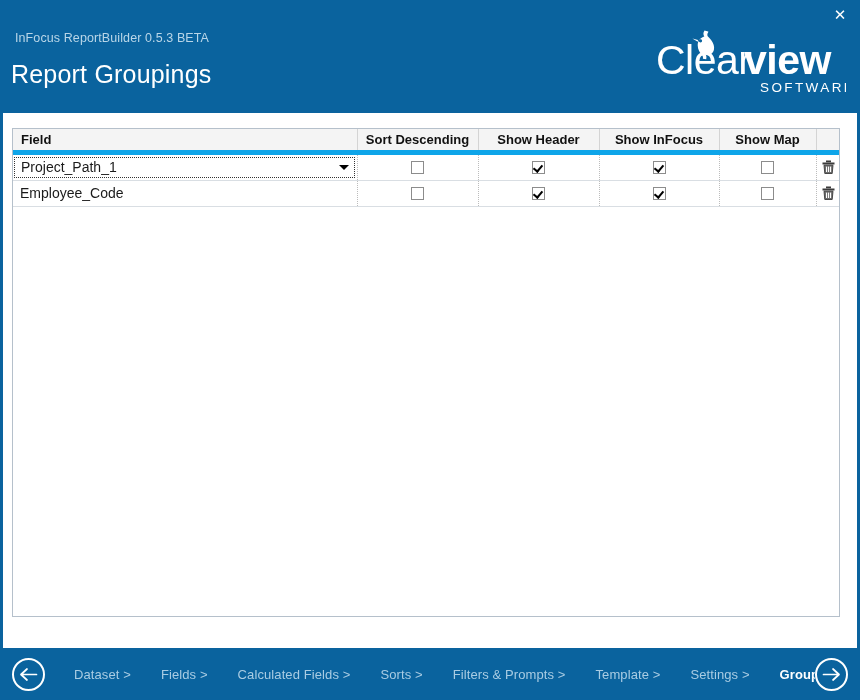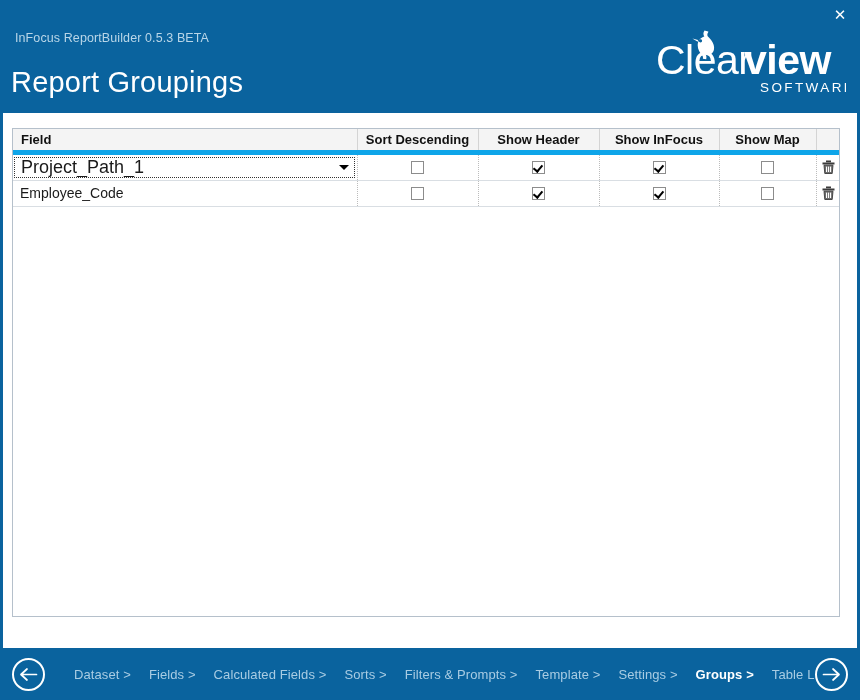--- a/index.html
+++ b/index.html
@@ -52,22 +52,22 @@
     left: 15px;
     top: 31px;
     font-size: 12.5px;
     color: #b9d6e8;
     letter-spacing: 0.1px;
   }
 
   .page-title {
     position: absolute;
     left: 11px;
-    top: 65px;
-    font-size: 29px;
+    top: 57px;
+    font-size: 25px;
     font-weight: 300;
     color: #ffffff;
     letter-spacing: 0.2px;
     line-height: 34px;
   }
 
   
   .logo {
     position: absolute;
     right: 14px;
@@ -160,21 +160,21 @@
     margin: 1px 2px 1px 1px;
     height: 21px;
     border: 1px dotted #333333;
     background: #ffffff;
     cursor: pointer;
   }
 
   .combo .combo-text {
     padding-left: 6px;
     line-height: 19px;
-    font-size: 18px;
+    font-size: 14px;
     color: #1a1a1a;
     white-space: nowrap;
     overflow: hidden;
     padding-right: 22px;
   }
 
   .combo .combo-arrow {
     position: absolute;
     right: 5px;
     top: 50%;
@@ -243,21 +243,21 @@
     flex: 0 0 33px;
   }
 
   .nav-prev { margin-left: 12px; }
   .nav-next { margin-right: 12px; }
 
   .breadcrumb {
     flex: 1 1 auto;
     display: flex;
     align-items: center;
-    gap: 0;
+    gap: 12px;
     padding-left: 20px;
     padding-right: 14px;
     white-space: nowrap;
     overflow: hidden;
   }
 
   .crumb {
     font-size: 13px;
     color: #a9cce3;
     padding: 0 9px;

